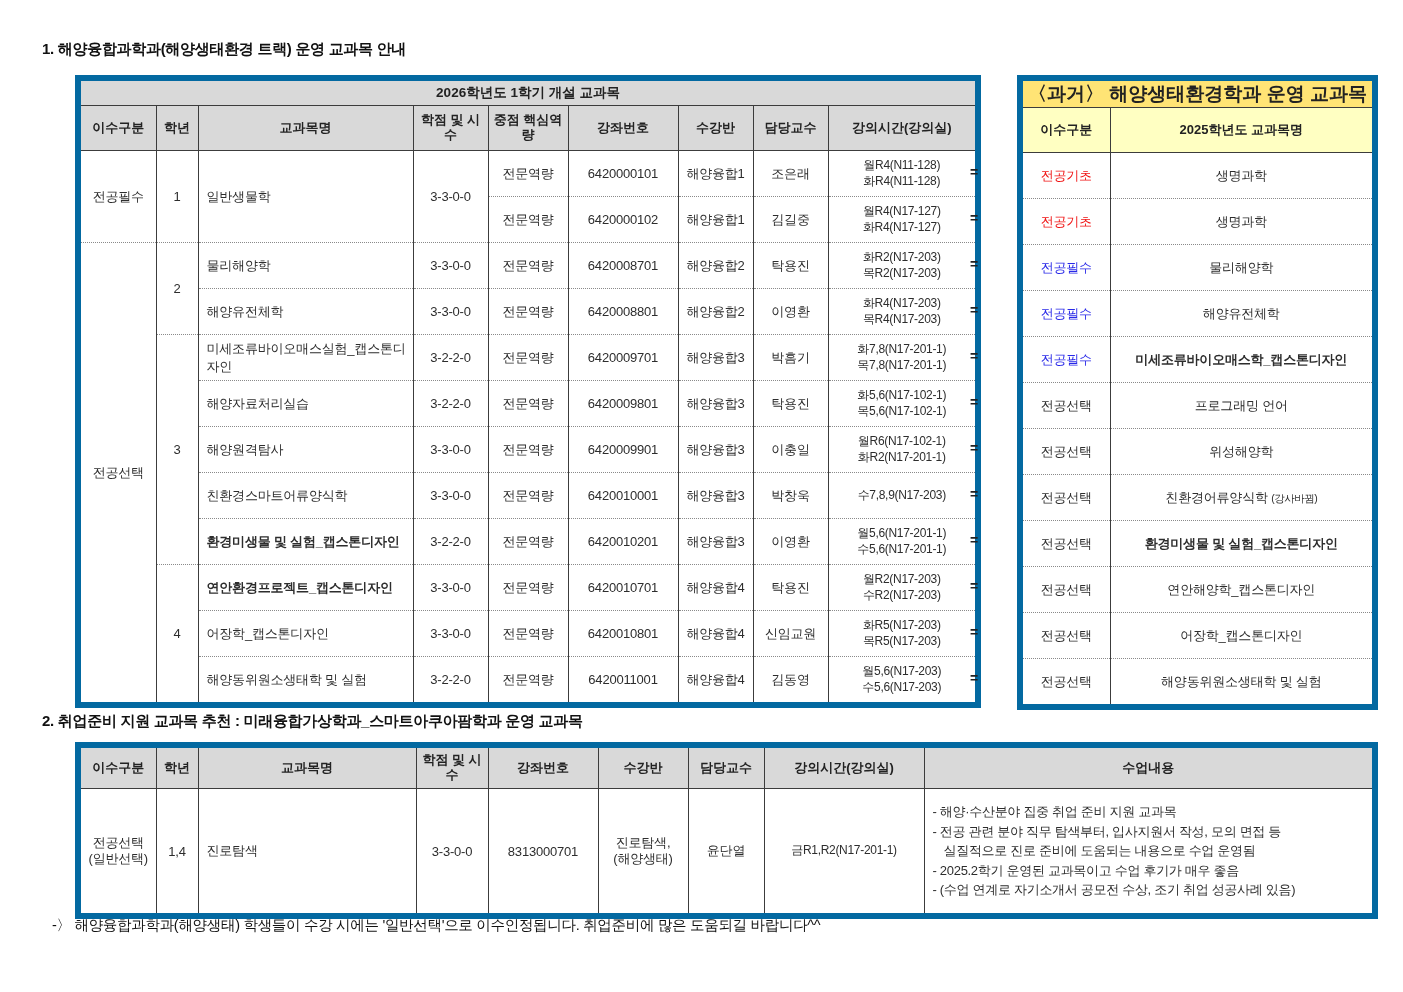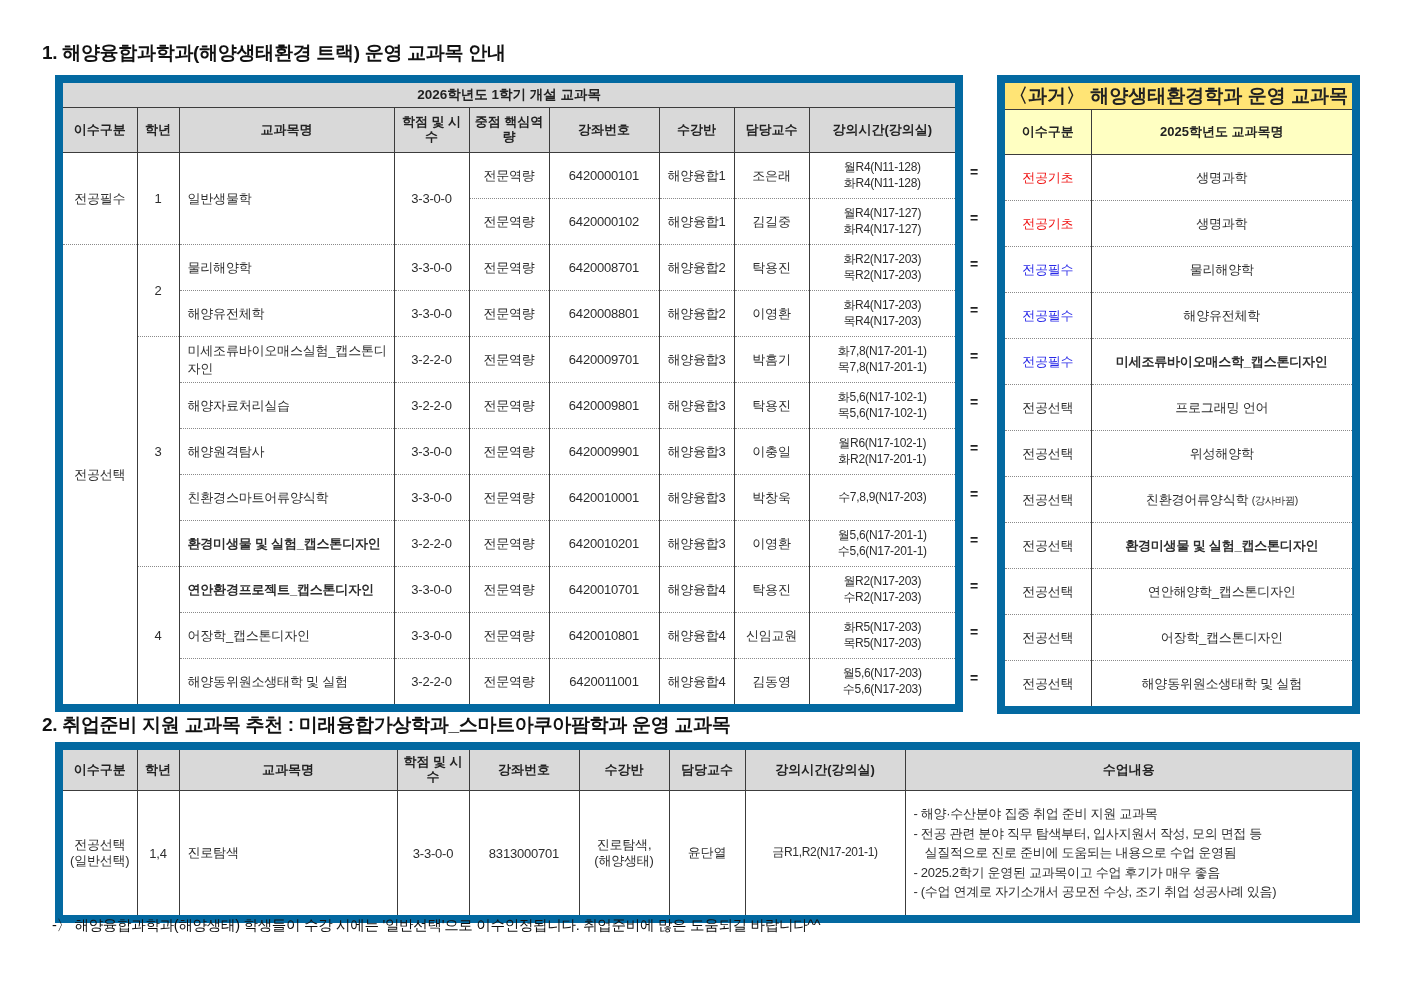--- a/index.html
+++ b/index.html
@@ -1,22 +1,22 @@
 <!DOCTYPE html>
 <html><head>
 <meta charset="utf-8">
 <style>
   html,body{margin:0;padding:0;background:#ffffff;}
   body{font-family:"Liberation Sans","DejaVu Sans",sans-serif;color:#2d2d2d;}
   .page{position:relative;width:1403px;height:992px;background:#fff;overflow:hidden;}
-  .sec-title{position:absolute;font-size:19px;font-weight:700;color:#111;letter-spacing:-0.3px;white-space:nowrap;}
+  .sec-title{position:absolute;font-size:15px;font-weight:700;color:#111;letter-spacing:-0.3px;white-space:nowrap;}
   #sec1-title{left:42px;top:40px;}
   #sec2-title{left:42px;top:712px;}
   table{border-collapse:collapse;table-layout:fixed;position:absolute;background:#fff;}
-  table.tbl{border:8px solid #0369a1;}
+  table.tbl{border:6px solid #0369a1;margin-left:20px;}
   .tbl th{background:#d9d9d9;border:1px solid #3c3c3c;font-size:13px;font-weight:700;color:#222;
           padding:0 2px;overflow:hidden;}
   .tbl td{border-top:1px dotted #8a8a8a;border-bottom:1px dotted #8a8a8a;
           border-left:1px solid #3c3c3c;border-right:1px solid #3c3c3c;
           font-size:13px;text-align:center;vertical-align:middle;padding:0 3px;height:45px;
           overflow:hidden;letter-spacing:-0.2px;}
   #main-table{left:55px;top:75px;width:900px;}
   #main-table .title-th{height:24px;font-size:13.5px;}
   #main-table .col-th{height:44px;line-height:1.15;}
   #legacy-table{left:997px;top:75px;width:355px;}

